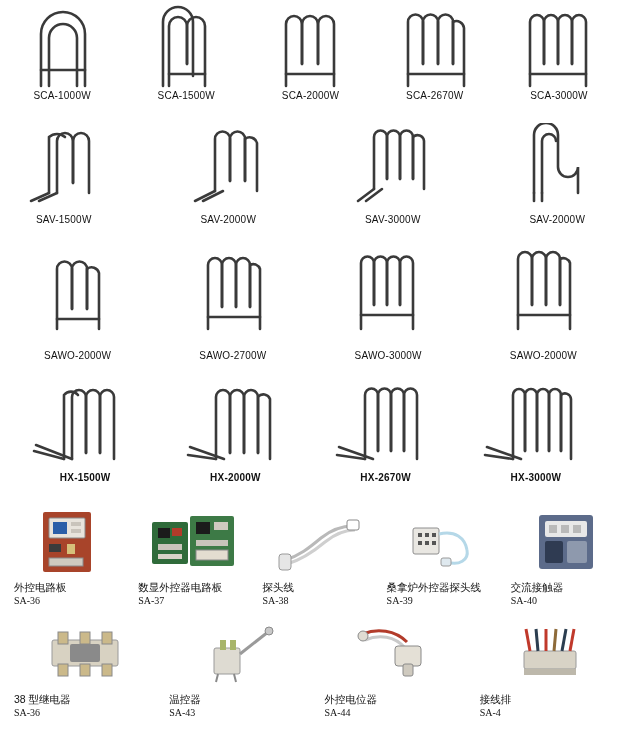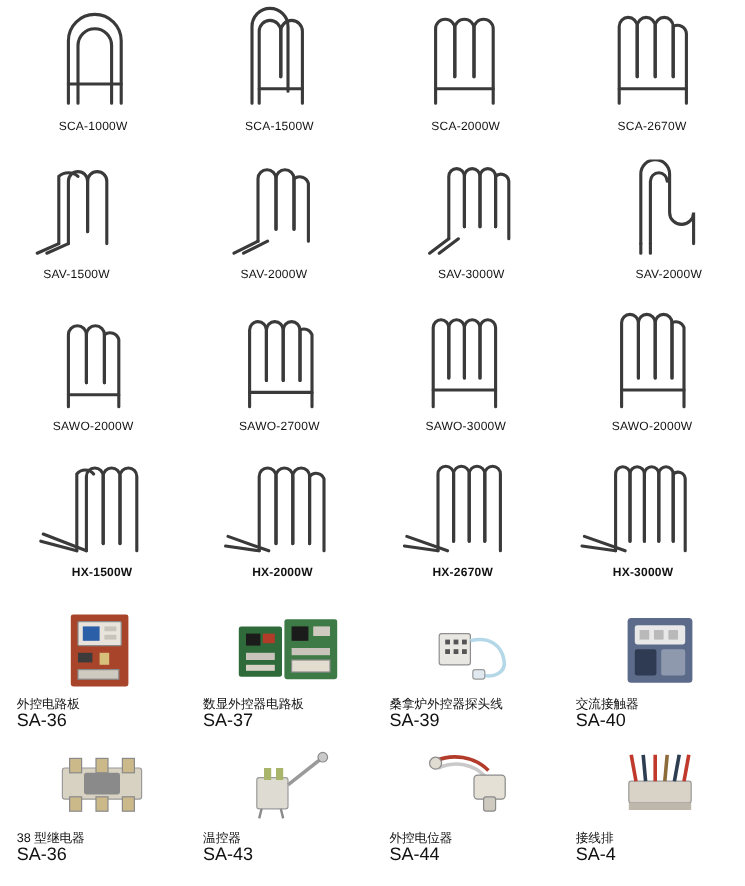--- a/index.html
+++ b/index.html
@@ -31,25 +31,25 @@
   .cap{
     font-size:10px;
     letter-spacing:0.2px;
     text-align:center;
     color:#111;
     white-space:nowrap;
   }
 
   
   .row-sca .art{height:84px;}
-  .row-sca .cap{margin-top:12px;}
+  .row-sca .cap{margin-top:2px;}
   .row-sav .art{height:82px;}
   .row-sav .cap{margin-top:9px;}
   .row-sawo .art{height:84px;}
-  .row-sawo .cap{margin-top:9px;}
+  .row-sawo .cap{margin-top:19px;}
   .row-hx{padding:0 10px;width:601px;}
   .row-hx .art{height:78px;}
   .row-hx .cap{margin-top:9px;}
 
   .row-sca{padding-top:4px;}
   .row-sav{padding-top:22px;gap:37px;}
   .row-sawo{padding-top:22px;}
   .row-hx{padding-top:24px;font-weight:bold;}
 
   
@@ -63,21 +63,21 @@
     padding-left:14px;
     box-sizing:border-box;
   }
   .acc-photo{
     width:86px;height:66px;
     display:flex;align-items:center;justify-content:center;
     margin:0 auto 6px auto;
   }
   .acc-photo svg{display:block;}
   .acc-name{font-size:10.5px;line-height:13px;color:#111;white-space:nowrap;}
-  .acc-code{font-size:15px;line-height:13px;color:#111;white-space:nowrap;}
+  .acc-code{font-size:10px;line-height:13px;color:#111;white-space:nowrap;font-family:Liberation Serif, serif;}
   .acc-row2{margin-top:14px;}
 </style>
 </head>
 <body>
 
 <div class="sheet">
 
   <div class="row row-sca">
 
     <div class="cell">
@@ -129,20 +129,34 @@
             <path d="M31 60 L31 18 A7.5 7.5 0 0 1 46 18 L46 60"></path>
             <path d="M46 60 L46 18 A7.5 7.5 0 0 1 61 18 L61 60"></path>
             <path d="M61 60 L61 18 A7.5 7.5 0 0 1 72 24 L72 82"></path>
             <path d="M16 70 L72 70"></path>
           </g>
         </svg>
       </div>
       <div class="cap">SCA-2670W</div>
     </div>
 
+    <div class="cell">
+      <div class="art">
+        <svg width="86" height="84" viewBox="0 0 86 84">
+          <g fill="none" stroke="#3a3a3a" stroke-width="2.6" stroke-linecap="round">
+            <path d="M14 82 L14 18 A7 7 0 0 1 28 18 L28 60"></path>
+            <path d="M28 60 L28 18 A7 7 0 0 1 42 18 L42 60"></path>
+            <path d="M42 60 L42 18 A7 7 0 0 1 56 18 L56 60"></path>
+            <path d="M56 60 L56 18 A7 7 0 0 1 70 18 L70 82"></path>
+            <path d="M14 70 L70 70"></path>
+          </g>
+        </svg>
+      </div>
+      <div class="cap">SCA-3000W</div>
+    </div>
   </div>
 
   <div class="row row-sav">
 
     <div class="cell">
       <div class="art">
         <svg width="86" height="82" viewBox="0 0 86 82">
           <g fill="none" stroke="#3a3a3a" stroke-width="2.6" stroke-linecap="round">
             <path d="M36 70 L36 18 A8 8 0 0 1 52 18 L52 60"></path>
             <path d="M52 60 L52 18 A8 8 0 0 1 68 18 L68 70"></path>
@@ -366,20 +380,32 @@
             <rect x="46" y="10" width="14" height="12" fill="#1b1b1b"></rect>
             <rect x="64" y="10" width="14" height="8" fill="#cfcabf"></rect>
             <rect x="46" y="28" width="32" height="6" fill="#c9c4bb"></rect>
             <rect x="46" y="38" width="32" height="10" fill="#e3ddd0" stroke="#8a8a8a"></rect>
           </svg>
         </div>
         <div class="acc-name">数显外控器电路板</div>
         <div class="acc-code">SA-37</div>
       </div>
 
+      <div class="acc-cell">
+        <div class="acc-photo">
+          <svg width="86" height="60" viewBox="0 0 86 60">
+            <path d="M10 48 C24 44 34 36 46 26 C56 18 66 14 78 14" fill="none" stroke="#b9b9b9" stroke-width="3"></path>
+            <path d="M12 52 C26 48 38 40 50 30 C60 22 70 18 80 18" fill="none" stroke="#cfcfcf" stroke-width="3"></path>
+            <rect x="4" y="42" width="12" height="16" rx="3" fill="#e6e6e6" stroke="#9a9a9a"></rect>
+            <rect x="72" y="8" width="12" height="10" rx="2" fill="#ffffff" stroke="#8a8a8a"></rect>
+          </svg>
+        </div>
+        <div class="acc-name">探头线</div>
+        <div class="acc-code">SA-38</div>
+      </div>
 
       <div class="acc-cell">
         <div class="acc-photo">
           <svg width="86" height="60" viewBox="0 0 86 60">
             <rect x="14" y="16" width="26" height="26" rx="2" fill="#e9e7e2" stroke="#8e8e8e"></rect>
             <rect x="19" y="21" width="4" height="4" fill="#555"></rect>
             <rect x="26" y="21" width="4" height="4" fill="#555"></rect>
             <rect x="33" y="21" width="4" height="4" fill="#555"></rect>
             <rect x="19" y="29" width="4" height="4" fill="#555"></rect>
             <rect x="26" y="29" width="4" height="4" fill="#555"></rect>

